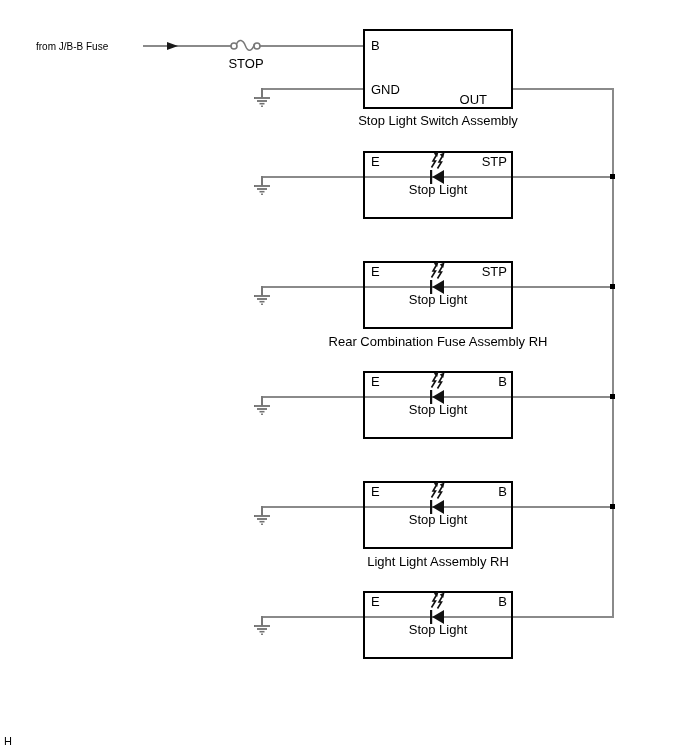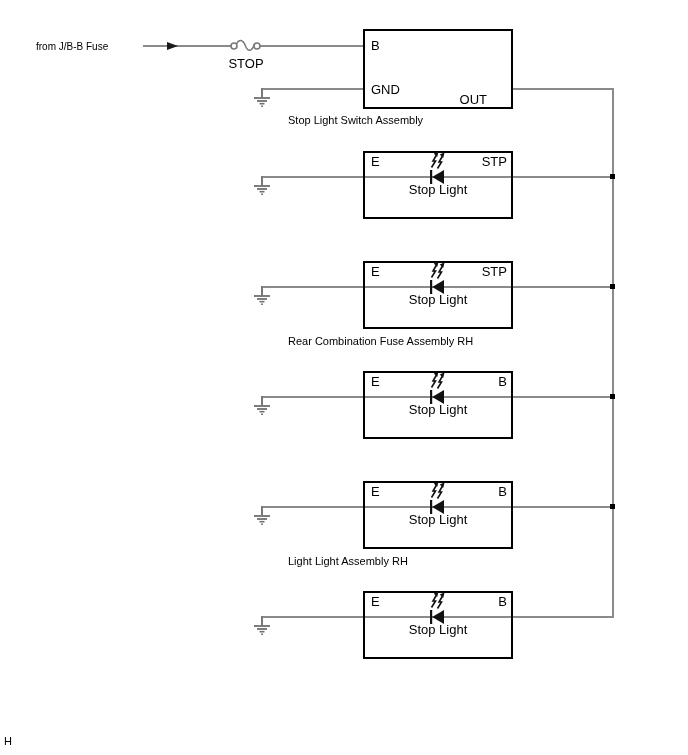--- a/index.html
+++ b/index.html
@@ -9,21 +9,21 @@
     color:#000;overflow:hidden;
   }
   .abs{position:absolute;}
   .wire-h{position:absolute;height:2px;background:#8a8a8a;}
   .wire-v{position:absolute;width:2px;background:#8a8a8a;}
   .unit{position:absolute;left:0;width:688px;}
   .comp-box{position:absolute;box-sizing:border-box;border:2px solid #000;background:transparent;}
   .term{position:absolute;font-size:13px;line-height:15px;white-space:nowrap;}
   .term-r{text-align:right;}
   .inner-label{position:absolute;font-size:13px;line-height:15px;text-align:center;white-space:nowrap;}
-  .caption{position:absolute;font-size:11px;line-height:15px;white-space:nowrap;}
+  .caption{position:absolute;font-size:13px;line-height:15px;text-align:center;white-space:nowrap;}
   .feed-label{position:absolute;left:36px;top:39px;font-size:10px;line-height:15px;white-space:nowrap;}
   .fuse-label{position:absolute;left:221px;top:56px;width:50px;text-align:center;font-size:13px;line-height:15px;}
   .arrow-right{
     position:absolute;left:167px;top:42px;width:0;height:0;
     border-top:4.5px solid transparent;border-bottom:4.5px solid transparent;
     border-left:11px solid #1a1a1a;
   }
   .dot{position:absolute;width:5px;height:5px;background:#000;}
   .page-marker{position:absolute;left:4px;top:735px;font-size:11px;line-height:12px;}
 </style>

